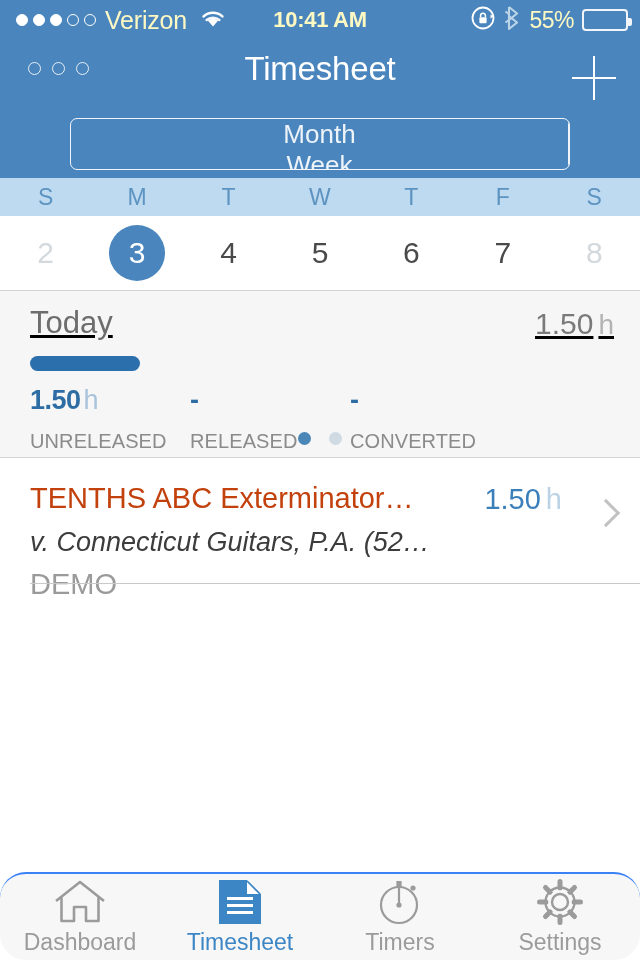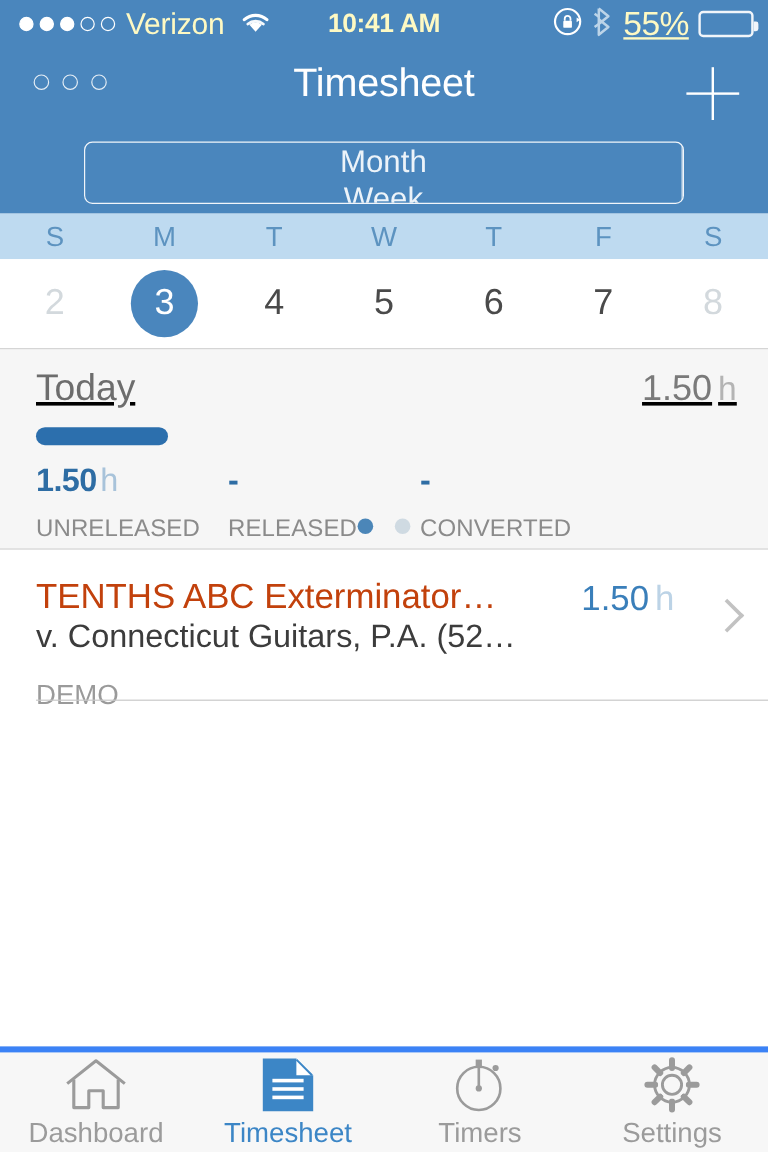--- a/index.html
+++ b/index.html
@@ -25,21 +25,21 @@
   .carrier { font-size:25px; letter-spacing:-0.2px; }
   .wifi { margin-left:3px; }
   .sb-center {
     position:absolute; left:0; right:0; text-align:center;
     font-size:22px; font-weight:bold; letter-spacing:-0.3px;
   }
   .sb-right {
     margin-left:auto; display:flex; align-items:center;
     gap:8px; padding-right:12px;
   }
-  .batt-pct { font-size:28px; letter-spacing:-0.5px;text-decoration:underline; }
+  .batt-pct { font-size:23px; letter-spacing:-0.5px; }
   .battery {
     position:relative; width:46px; height:22px;
     border:2px solid rgba(255,255,255,0.92); border-radius:4px;
     padding:2px;
   }
   .battery:after {
     content:""; position:absolute; right:-6px; top:7px;
     width:4px; height:8px; background:rgba(255,255,255,0.92);
     border-radius:0 2px 2px 0;
   }
@@ -149,39 +149,40 @@
   .entry {
     position:absolute; top:459px; left:0; width:640px; height:124px;
     background:#fff; cursor:pointer;
   }
   .entry-sep {
     position:absolute; top:583px; left:30px; width:610px;
     height:1px; background:#c9c9c9;
   }
   .entry-main { position:absolute; left:30px; top:23px; width:430px; }
   .entry-t1 { font-size:29px; color:#c2410c; white-space:nowrap; overflow:hidden; }
-  .entry-t2 { font-size:27px; color:#3c3c3c; margin-top:0; white-space:nowrap; overflow:hidden; }
-  .entry-t3 { font-size:23px; color:#9a9a9a; margin-top:20px; }
+  .entry-t2 { font-size:27px; color:#3c3c3c; margin-top:12px; white-space:nowrap; overflow:hidden;font-style:italic; }
+  .entry-t3 { font-size:29px; color:#9a9a9a; margin-top:10px; }
   .entry-hours {
     position:absolute; right:78px; top:24px;
     font-size:29px; color:#3a7fba;
   }
   .entry-hours .unit { color:#bcd3e6; margin-left:5px; }
   .chev {
     position:absolute; right:24px; top:44px;
     width:20px; height:20px;
     border-top:3px solid #c2c2c2; border-right:3px solid #c2c2c2;
     transform:rotate(45deg);
   }
 
   
   .tabbar {
     position:absolute; bottom:0; left:0; width:640px; height:88px;
-    background:#f7f7f7; border-top:5px solid #3b82f6;
+    background:#f7f7f7; border-top:2px solid #3b82f6;
     display:flex;
+    border-radius:26px;
   }
   .tab {
     flex:1; display:flex; flex-direction:column;
     align-items:center; justify-content:center; gap:3px; cursor:pointer;
   }
   .tab-ico { height:48px; display:flex; align-items:center; justify-content:center; }
   .tab-lab { font-size:23px; color:#9b9b9b; }
   .tab.active .tab-lab { color:#3c86c6; }
 </style>
 </head>

